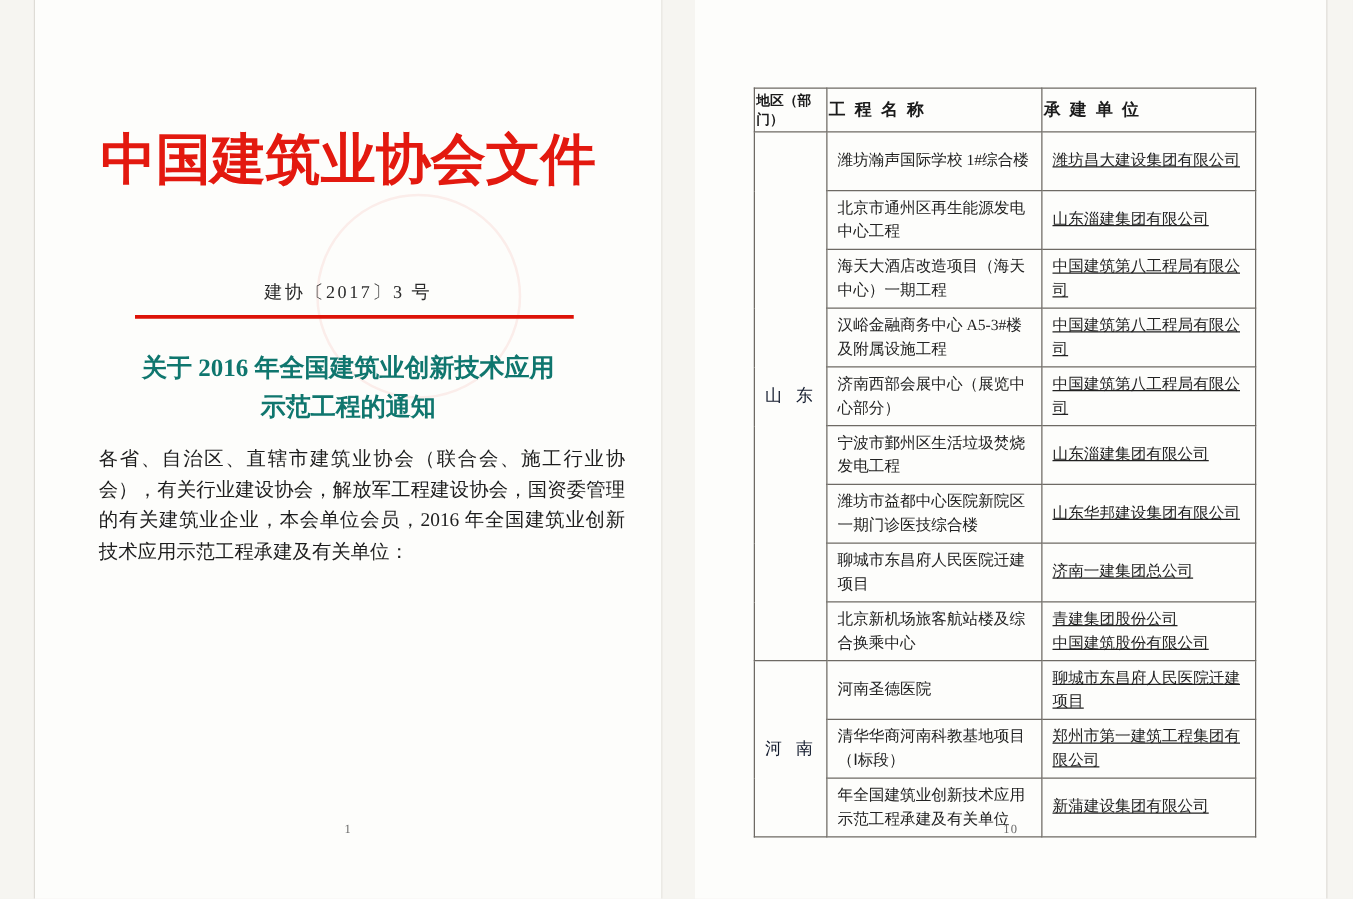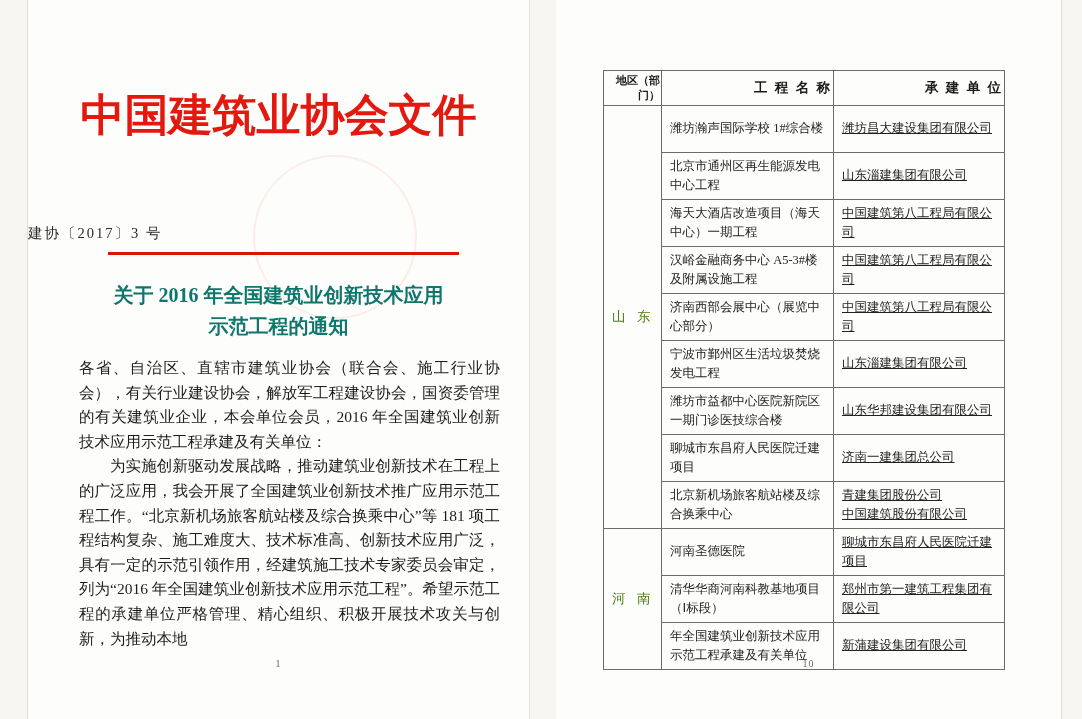--- a/index.html
+++ b/index.html
@@ -15,27 +15,27 @@
   .page{position:absolute;top:0;height:719px;background:#fdfdfb;}
   .page-left{left:27px;width:501px;border-left:1px solid #dedcd6;border-right:1px solid #e5e3de;}
   .page-right{left:556px;width:505px;border-right:1px solid #dedcd6;}
 
   
   .stamp-watermark{
     position:absolute;left:225px;top:155px;width:160px;height:160px;
     border:2px solid rgba(225,30,18,0.07);border-radius:50%;
   }
   .org-title{
-    position:absolute;top:86px;left:0;width:100%;margin:0;
+    position:absolute;top:98px;left:0;width:100%;margin:0;
     text-align:center;font-size:44px;font-weight:bold;letter-spacing:0px;
     color:#e3190f;font-family:"Liberation Serif", serif;white-space:nowrap;
   }
   .doc-number{
     position:absolute;top:224px;left:0;width:100%;
-    text-align:left;font-size:14.5px;letter-spacing:2px;color:#2a2a2a;
+    text-align:center;font-size:14.5px;letter-spacing:2px;color:#2a2a2a;
   }
   .red-rule{
     position:absolute;top:252px;left:80px;width:351px;height:3px;
     background:#dd1308;
   }
   .doc-heading{
     position:absolute;top:280px;left:0;width:100%;margin:0;
     text-align:center;font-size:20px;font-weight:bold;line-height:31px;color:#0f766e;
   }
   .text-block{
@@ -54,48 +54,47 @@
     position:absolute;top:70px;left:47px;
     border-collapse:collapse;table-layout:fixed;width:401px;
     font-size:12.5px;color:#222;
   }
   .proj-table th,.proj-table td{
     border:1px solid #6e6a64;
     padding:3px 8px;
     vertical-align:middle;
   }
   .proj-table thead th{
-    height:24px;text-align:right;font-weight:bold;color:#1b1b1b;
+    height:24px;text-align:left;font-weight:bold;color:#1b1b1b;
     letter-spacing:2px;font-size:13.5px;padding:2px 1px;
   }
   .proj-table thead th.th-region{font-size:11px;letter-spacing:0;}
   .proj-table tbody td{height:40px;line-height:1.55;}
   .region-cell{
-    text-align:center;font-size:13.5px;letter-spacing:4px;color:#4d7c0f;
+    text-align:center;font-size:13.5px;letter-spacing:4px;color:#0f172a;
     white-space:nowrap;
   }
   .contractor-cell{white-space:pre-line;text-decoration:underline;}
 </style>
 </head>
 <body>
 
 <div class="canvas">
 
   <div class="page page-left">
     <div class="stamp-watermark"></div>
     <h1 class="org-title">中国建筑业协会文件</h1>
     <div class="doc-number">建协〔2017〕3 号</div>
     <div class="red-rule"></div>
     <h2 class="doc-heading">
       <span>关于 2016 年全国建筑业创新技术应用</span><br>
       <span>示范工程的通知</span>
     </h2>
     <div class="text-block">
       <p class="salutation">各省、自治区、直辖市建筑业协会（联合会、施工行业协会），有关行业建设协会，解放军工程建设协会，国资委管理的有关建筑业企业，本会单位会员，2016 年全国建筑业创新技术应用示范工程承建及有关单位：</p>
-      <p class="body-para">为实施创新驱动发展战略，推动建筑业创新技术在工程上的广泛应用，我会开展了全国建筑业创新技术推广应用示范工程工作。“北京新机场旅客航站楼及综合换乘中心”等 181 项工程结构复杂、施工难度大、技术标准高、创新技术应用广泛，具有一定的示范引领作用，经建筑施工技术专家委员会审定，列为“2016 年全国建筑业创新技术应用示范工程”。希望示范工程的承建单位严格管理、精心组织、积极开展技术攻关与创新，为推动本地</p>
     </div>
     <div class="page-num">1</div>
   </div>
 
   <div class="page page-right">
     <table class="proj-table">
       <colgroup>
         <col style="width:58px">
         <col style="width:172px">
         <col style="width:171px">

